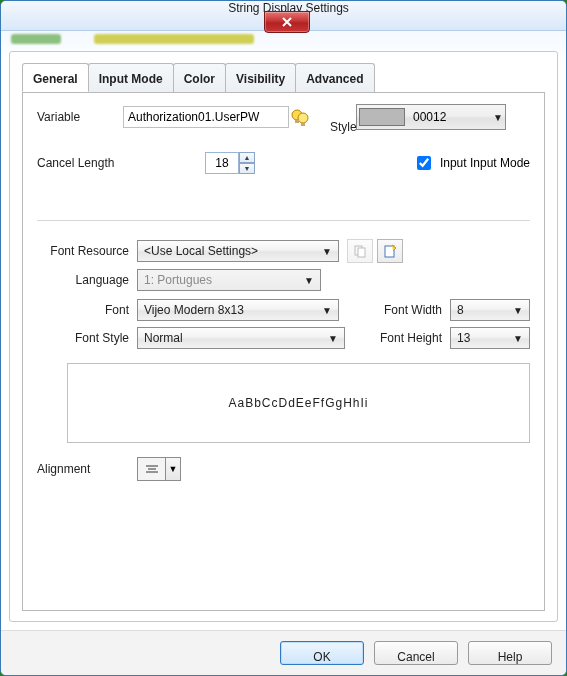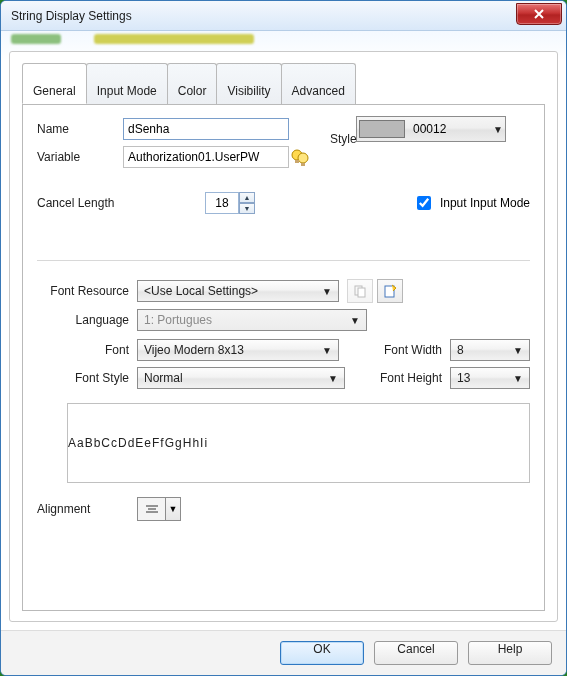--- a/index.html
+++ b/index.html
@@ -8,44 +8,45 @@
     width: 567px; height: 676px; margin: 0 auto;
     background: linear-gradient(to bottom, #eaf4ff 0, #f7fbff 40px, #ffffff 60px);
     border: 1px solid #3a79b7; border-radius: 6px; overflow: hidden;
     display: flex; flex-direction: column;
     box-shadow: 0 0 8px rgba(0,0,0,.3);
   }
   .titlebar {
     height: 30px; padding: 0 0 0 10px;
     background: linear-gradient(to bottom, #f4f8fd, #d9e8f9);
     border-bottom: 1px solid #b5cde6;
-    display: flex; align-items: center;
+    display: flex; align-items: center; flex-direction: column;
   }
   .titlebar .title { color: #1a1a1a; flex: 1; }
   .close-btn {
     width: 46px; height: 22px; margin-right: 4px; margin-top: -4px;
     background: linear-gradient(to bottom, #e57373, #c73434 45%, #b22222 55%, #c73434);
     border: 1px solid #7a1818; border-radius: 0 0 4px 4px;
     color: white; text-align: center; line-height: 18px; font-weight: bold;
     box-shadow: inset 0 0 0 1px rgba(255,255,255,.3);
   }
   .close-btn svg { display: block; margin: 3px auto; }
   .blurrow { height: 14px; padding: 2px 10px; }
   .blur { display:inline-block; height:10px; border-radius:3px; filter: blur(1px); }
   .inner {
     flex: 1; margin: 6px 8px 8px 8px; padding: 10px 12px 10px 12px;
     background: #fff; border: 1px solid #c9c9c9; border-radius: 3px;
     display: flex; flex-direction: column;
   }
   .tabs { display: flex; border-bottom: 1px solid #b9b9b9; position: relative; top: 1px; }
   .tab {
-    padding: 20px 10px 5px; border: 1px solid #b9b9b9; border-bottom: none;
+    padding: 8px 10px 5px; border: 1px solid #b9b9b9; border-bottom: none;
     background: linear-gradient(to bottom,#f5f8fb,#eceff3);
     margin-right: -1px; border-radius: 3px 3px 0 0; cursor: default;
     color: #222;
+    font-weight: bold;
   }
   .tab.active {
     background: #fff; border-bottom: 1px solid #fff; position: relative; z-index: 2;
   }
   .tabbody {
     border: 1px solid #b9b9b9; border-top: none; padding: 14px 14px 14px 14px;
     flex: 1; display: flex; flex-direction: column;
   }
   .row { display: flex; align-items: center; margin-bottom: 6px; }
   .lbl { color: #222; }
@@ -82,21 +83,21 @@
   .combo .val { flex:1; }
   .combo .caret { font-size:10px; color:#222; }
   .iconbtn {
     width:26px; height:24px; border:1px solid #b7b7b7;
     background: linear-gradient(#f9f9f9,#ececec);
     display:inline-flex; align-items:center; justify-content:center;
   }
   .iconbtn.disabled { opacity:.55; }
   .preview {
     border:1px solid #c0c0c0; height: 80px; margin: 14px 0 14px 30px;
-    display:flex; align-items:center; 
+    display:flex; align-items:center; justify-content:center;
     font-family: "Courier New", monospace; letter-spacing:1px; color:#222; font-size:13px;
   }
   .alignbtn {
     width: 44px; height: 24px;
     display:flex; align-items:stretch;
     border:1px solid #8c8c8c;
     margin-left: 20px;
   }
   .alignbtn .main {
     flex:1; display:flex; align-items:center; justify-content:center;
@@ -107,21 +108,21 @@
     width:14px; display:flex; align-items:center; justify-content:center;
     background:linear-gradient(#f6f6f6,#e7e7e7); font-size:9px;
   }
   .footer {
     padding: 10px 14px; display:flex; justify-content:flex-end; gap:10px;
     background: #f3f3f3; border-top: 1px solid #ddd;
   }
   .btn {
     min-width: 84px; height: 24px; border:1px solid #9a9a9a; border-radius:3px;
     background: linear-gradient(#fdfdfd,#eaeaea); color:#222;
-    display:inline-flex; align-items:flex-start; justify-content:center;
+    display:inline-flex; align-items:flex-end; justify-content:center;
   }
   .btn.primary {
     border-color:#2f78c2;
     background: linear-gradient(#eef6ff,#cfe6fb);
     box-shadow: inset 0 0 0 1px #bcdcf7;
   }
   .bulb { width:22px; height:22px; }
 </style>
 </head>
 <body>
@@ -148,24 +149,20 @@
       <div class="tab">Input Mode</div>
       <div class="tab">Color</div>
       <div class="tab">Visibility</div>
       <div class="tab">Advanced</div>
     </div>
 
     <div class="tabbody">
 
       <div style="display:flex;">
         <div style="flex:1;">
-          <div class="row">
-            <span class="lbl" style="width:86px;">Name</span>
-            <input class="fld" style="width: 166px;" value="dSenha">
-          </div>
           <div class="row" style="align-items:center;">
             <span class="lbl" style="width:86px;">Variable</span>
             <input class="fld plain" style="width: 166px;" value="Authorization01.UserPW">
             <span class="bulb" title="pick">
               <svg width="22" height="22" viewBox="0 0 22 22">
                 <circle cx="8" cy="9" r="5" fill="#ffd94d" stroke="#b58900"></circle>
                 <circle cx="14" cy="12" r="5" fill="#ffe680" stroke="#b58900"></circle>
                 <rect x="6" y="14" width="4" height="3" fill="#c9a66b"></rect>
                 <rect x="12" y="17" width="4" height="3" fill="#c9a66b"></rect>
               </svg>
@@ -220,21 +217,21 @@
           <span class="iconbtn">
             <svg width="14" height="14" viewBox="0 0 14 14">
                 <rect x="2" y="2" width="9" height="11" fill="#fff" stroke="#4477bb"></rect>
                 <path d="M9 1 l4 3 l-3 3" fill="#ffcc33" stroke="#cc9900"></path>
               </svg>
           </span>
         </div>
 
         <div class="row">
           <span class="lbl" style="width:100px; text-align:right; padding-right:8px;">Language</span>
-          <div class="combo disabled" style="width:230px;">
+          <div class="combo disabled" style="width:184px;">
             <span class="val">1: Portugues</span>
             <span class="caret">▼</span>
           </div>
         </div>
 
         <div class="row" style="margin-top:8px;">
           <span class="lbl" style="width:100px; text-align:right; padding-right:8px;">Font</span>
           <div class="combo" style="width:202px;">
             <span class="val">Vijeo Modern 8x13</span>
             <span class="caret">▼</span>

